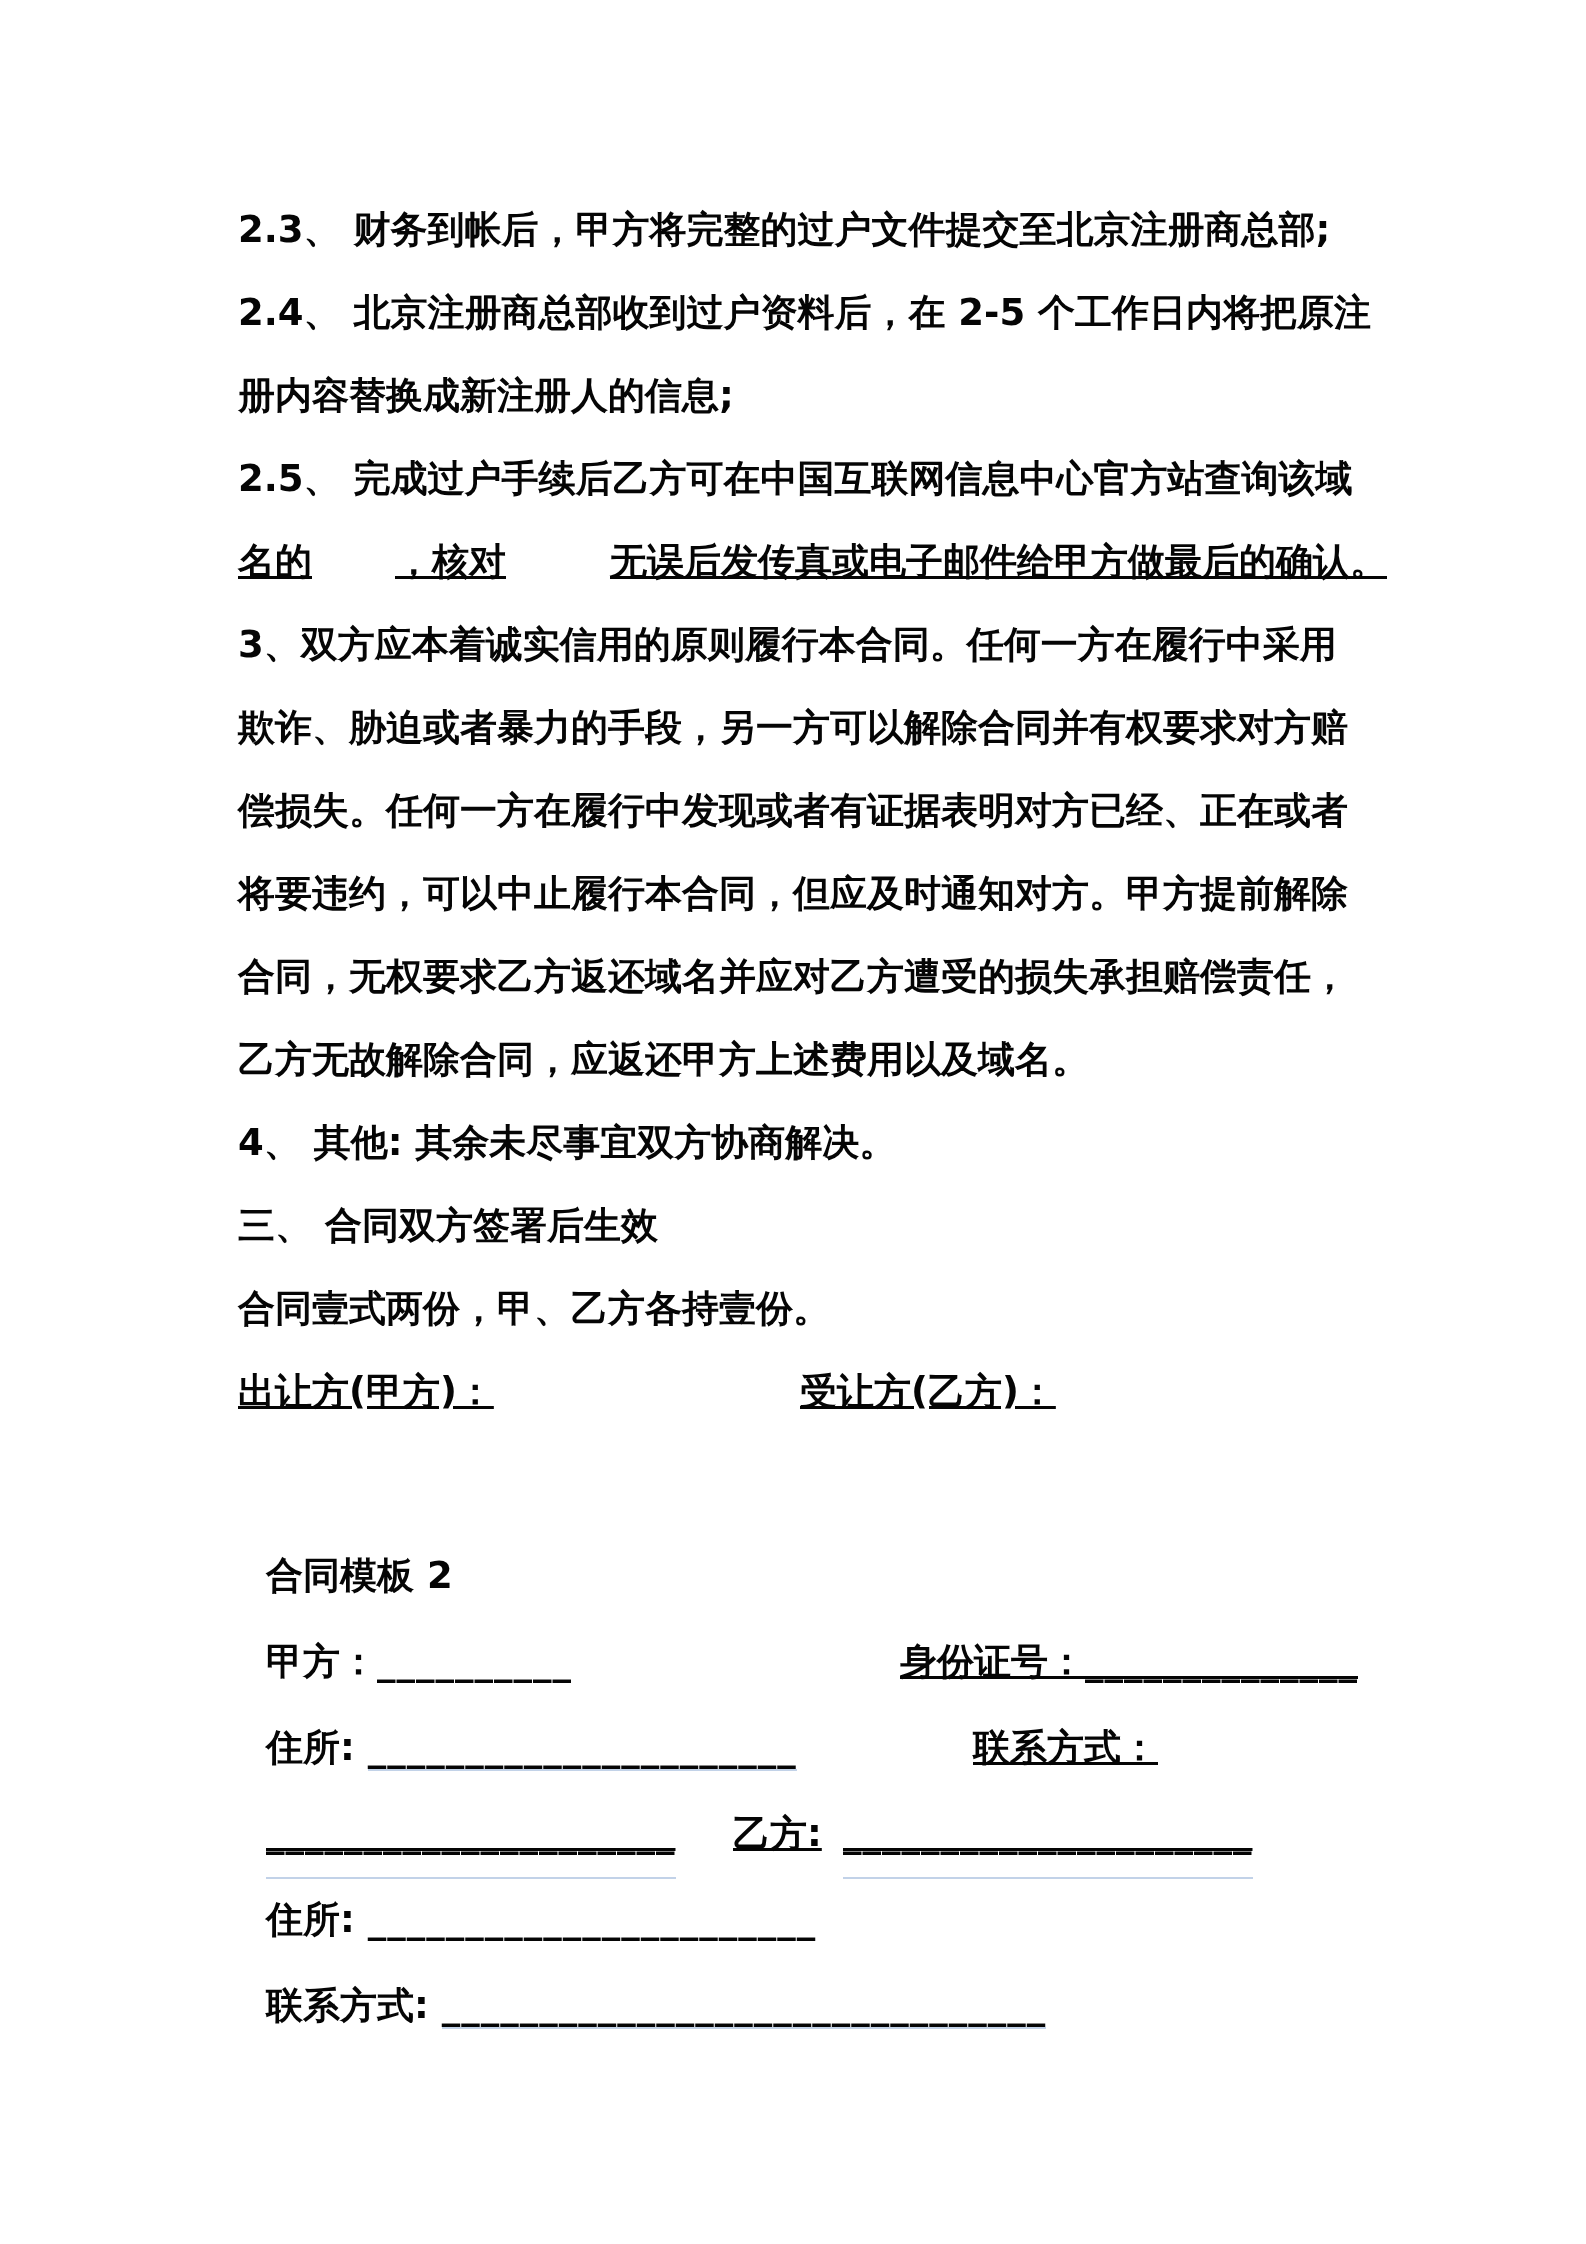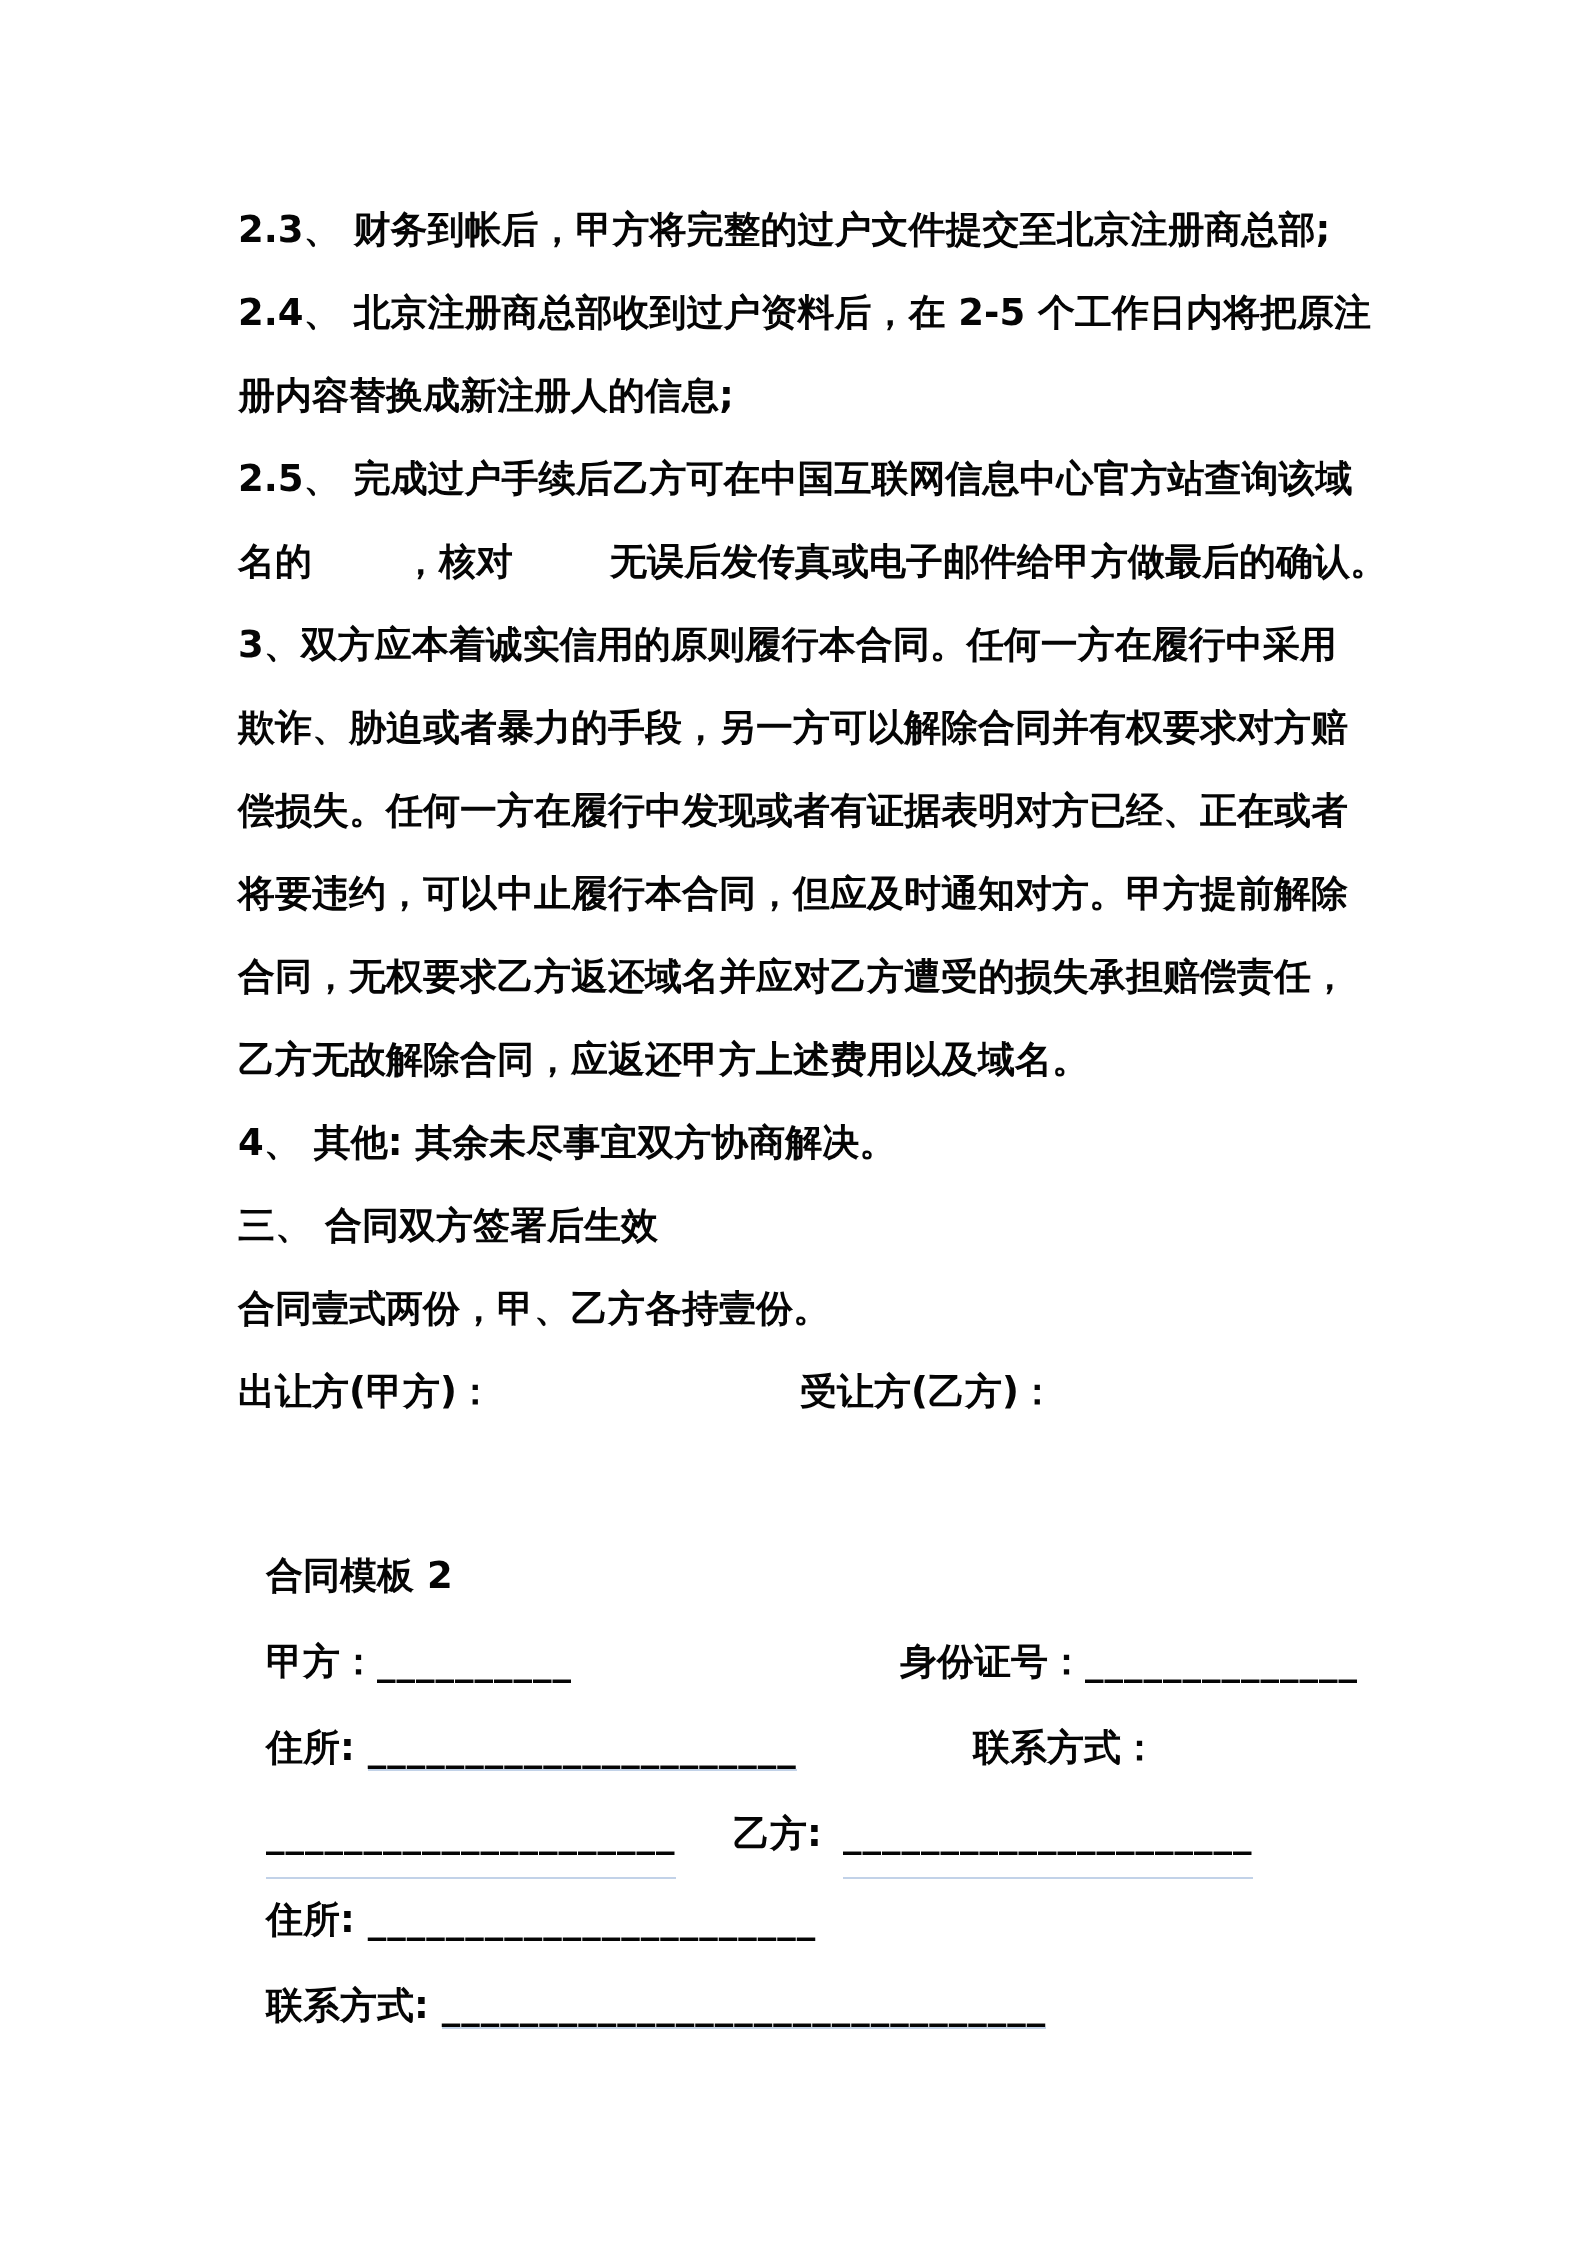--- a/index.html
+++ b/index.html
@@ -38,20 +38,21 @@
     line-height: 86px;
     white-space: nowrap;
     margin-left: 28px;
   }
   .spacer {
     height: 100px;
   }
   .abs {
     position: absolute;
     top: 0;
+    text-decoration: underline;
   }
   .blank {
     letter-spacing: 1px;
   }
   .blank-blue {
     border-bottom: 2px solid rgba(120, 156, 205, 0.45);
     text-align: right;
   }
 </style>
 </head>
@@ -60,21 +61,21 @@
 <div class="page">
   <div class="content">
 
     <div class="line">2.3、 财务到帐后，甲方将完整的过户文件提交至北京注册商总部;</div>
     <div class="line">2.4、 北京注册商总部收到过户资料后，在 2-5 个工作日内将把原注</div>
     <div class="line">册内容替换成新注册人的信息;</div>
     <div class="line">2.5、 完成过户手续后乙方可在中国互联网信息中心官方站查询该域</div>
 
     <div class="line">
       <span class="abs" style="left:0">名的</span>
-      <span class="abs" style="left:164px">，核对</span>
+      <span class="abs" style="left:157px">，核对</span>
       <span class="abs" style="left:372px">无误后发传真或电子邮件给甲方做最后的确认。</span>
     </div>
 
     <div class="line">3、双方应本着诚实信用的原则履行本合同。任何一方在履行中采用</div>
     <div class="line">欺诈、胁迫或者暴力的手段，另一方可以解除合同并有权要求对方赔</div>
     <div class="line">偿损失。任何一方在履行中发现或者有证据表明对方已经、正在或者</div>
     <div class="line">将要违约，可以中止履行本合同，但应及时通知对方。甲方提前解除</div>
     <div class="line">合同，无权要求乙方返还域名并应对乙方遭受的损失承担赔偿责任，</div>
     <div class="line">乙方无故解除合同，应返还甲方上述费用以及域名。</div>
     <div class="line">4、 其他: 其余未尽事宜双方协商解决。</div>

